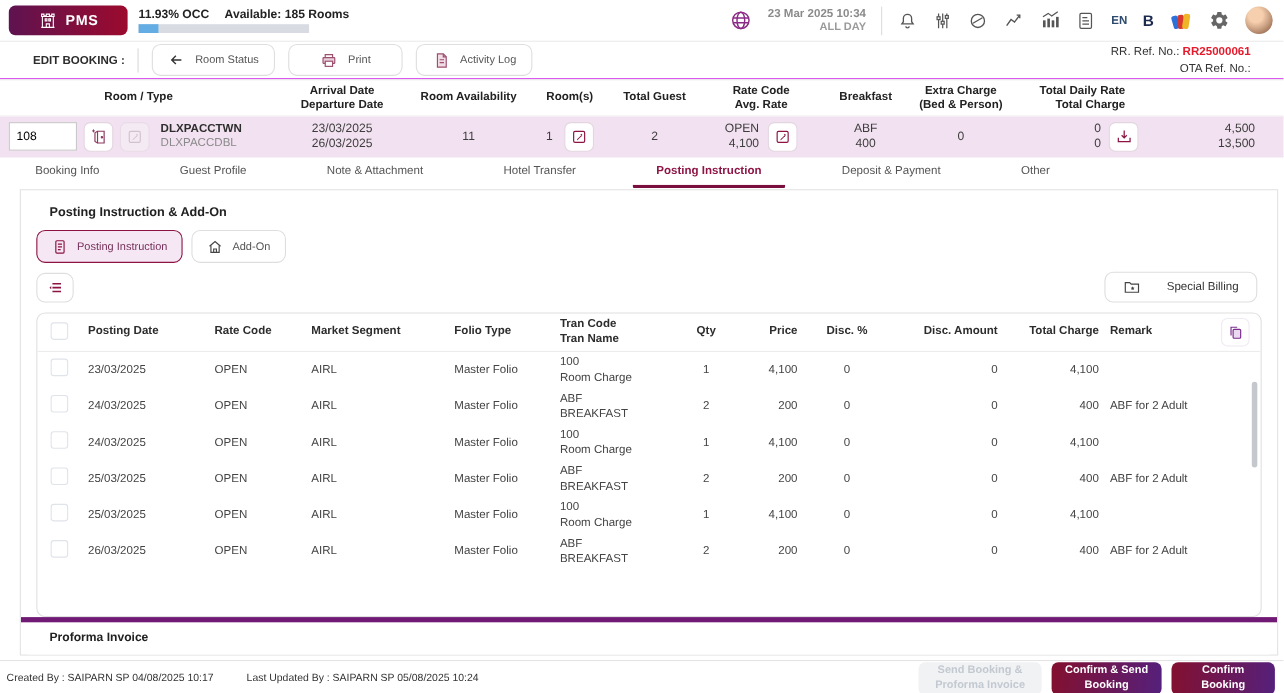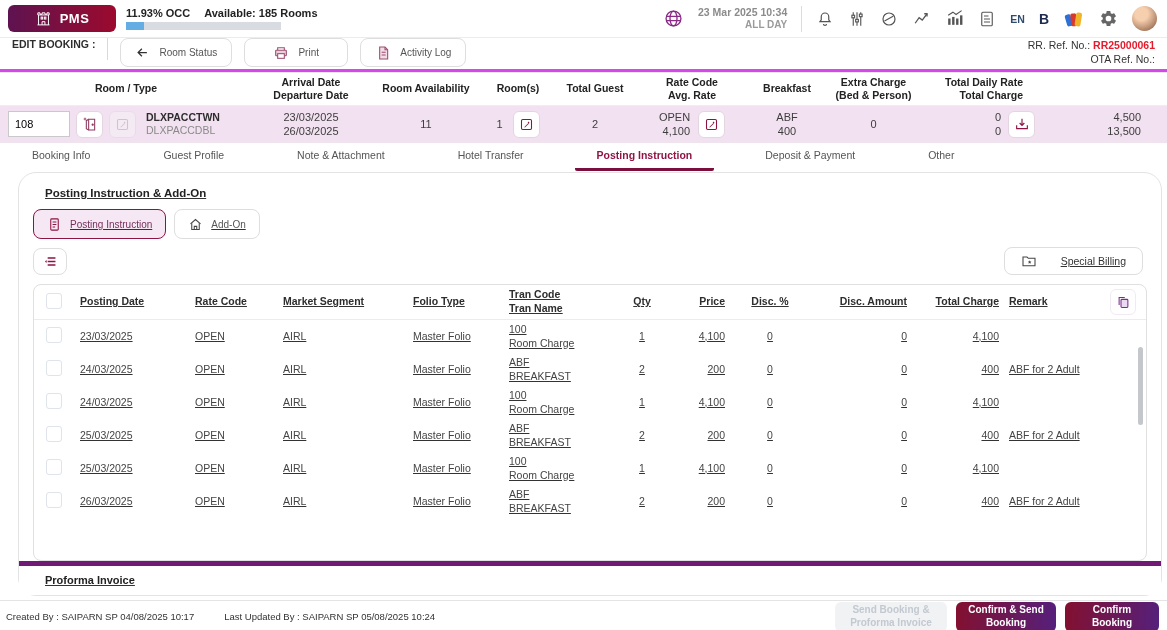--- a/index.html
+++ b/index.html
@@ -22,21 +22,21 @@
   .datebox .d1 { font-size:10.5px; font-weight:bold; color:#8b8b8b; }
   .datebox .d2 { font-size:10px; color:#9a9a9a; font-weight:bold; }
   .tb-sep { width:1px; height:26px; background:#dcdcdc; }
   .icon-btn { background:none; border:none; padding:0; display:flex; align-items:center; }
   .txt-btn { background:none; border:none; font-size:10.5px; font-weight:bold; color:#2e4b6e; }
   .txt-btn.baht { font-size:14px; color:#1d2b4f; }
   .avatar { width:25px; height:25px; border-radius:50%; border:none; padding:0;
     background:radial-gradient(circle at 38% 32%, #f6cfae 0 28%, #caa183 55%, #7d4a30 100%); }
 
   
-  .editbar { height:34px; display:flex; align-items:flex-start; padding:0 12px; gap:12px; border-bottom:3px solid #d946ef; }
+  .editbar { height:34px; display:flex; align-items:center; padding:0 30px; gap:12px; border-bottom:1px solid #d946ef; }
   .eb-title { font-size:10.5px; font-weight:bold; color:#2d2d2d; }
   .eb-sep { width:1px; height:22px; background:#d9d9d9; }
   .eb-btn { height:29px; min-width:104px; display:flex; align-items:center; justify-content:center; gap:9px;
     background:#fff; border:1px solid #dedede; border-radius:8px; font-size:10px; color:#555; padding:0 14px; }
   .refs { margin-left:auto; text-align:right; font-size:10.5px; line-height:1.35; color:#333; }
   .refs .val { color:#e51b2d; font-weight:bold; }
 
   
   .bk-grid { display:grid; grid-template-columns:252px 118px 112px 72px 82px 112px 78px 95px 128px 1fr; align-items:center; }
   .bk-head { border-top:1px solid #e7e7e7; border-bottom:1px solid #eee; height:34px; }
@@ -59,22 +59,22 @@
   .avgother-cell { display:flex; align-items:center; justify-content:flex-end; gap:7px; padding-right:14px; }
   .avgother-cell .nums { text-align:right; line-height:1.3; }
   .total-cell { text-align:right; padding-right:26px; line-height:1.3; }
 
   
   .tabs { height:28px; display:flex; align-items:flex-end; padding-left:10px;gap:29px; }
   .tab { background:none; border:none; font-size:10.5px; color:#555; padding:0 22px 7px; border-bottom:3px solid transparent; }
   .tab.active { color:#8e1545; font-weight:bold; border-bottom:3px solid #7a0e3d; border-radius:0 0 2px 2px; }
 
   
-  .panel { margin:1px 5px 0 18px; height:424px; border:1px solid #e3e3e3; border-radius:18px;
-    display:flex; flex-direction:column; padding:12px 14px 0;text-decoration:underline; }
+  .panel { margin:1px 5px 0 18px; height:424px; border:1px solid #e3e3e3; border-radius:0;
+    display:flex; flex-direction:column; padding:12px 14px 0; }
   .sec-title { font-size:11.5px; font-weight:bold; color:#222; margin:2px 0 10px 12px; }
   .toggles { display:flex; gap:8px; margin-left:0; }
   .tg-btn { height:30px; display:flex; align-items:center; gap:8px; padding:0 13px; font-size:10px;
     border-radius:8px; background:#fff; border:1px solid #dedede; color:#555; }
   .tg-btn.active { background:#f6e7f4; border:1.5px solid #8c1342; color:#743059; }
   .actions { display:flex; align-items:center; justify-content:space-between; margin:8px 0 9px; }
   .sq-btn { width:34px; height:27px; background:#fff; border:1px solid #dedede; border-radius:8px;
     display:flex; align-items:center; justify-content:center; }
   .sb-btn { height:28px; display:flex; align-items:center; gap:24px; padding:0 16px; font-size:10.5px;
     background:#fff; border:1px solid #dedede; border-radius:8px; color:#333; margin-right:4px; }

